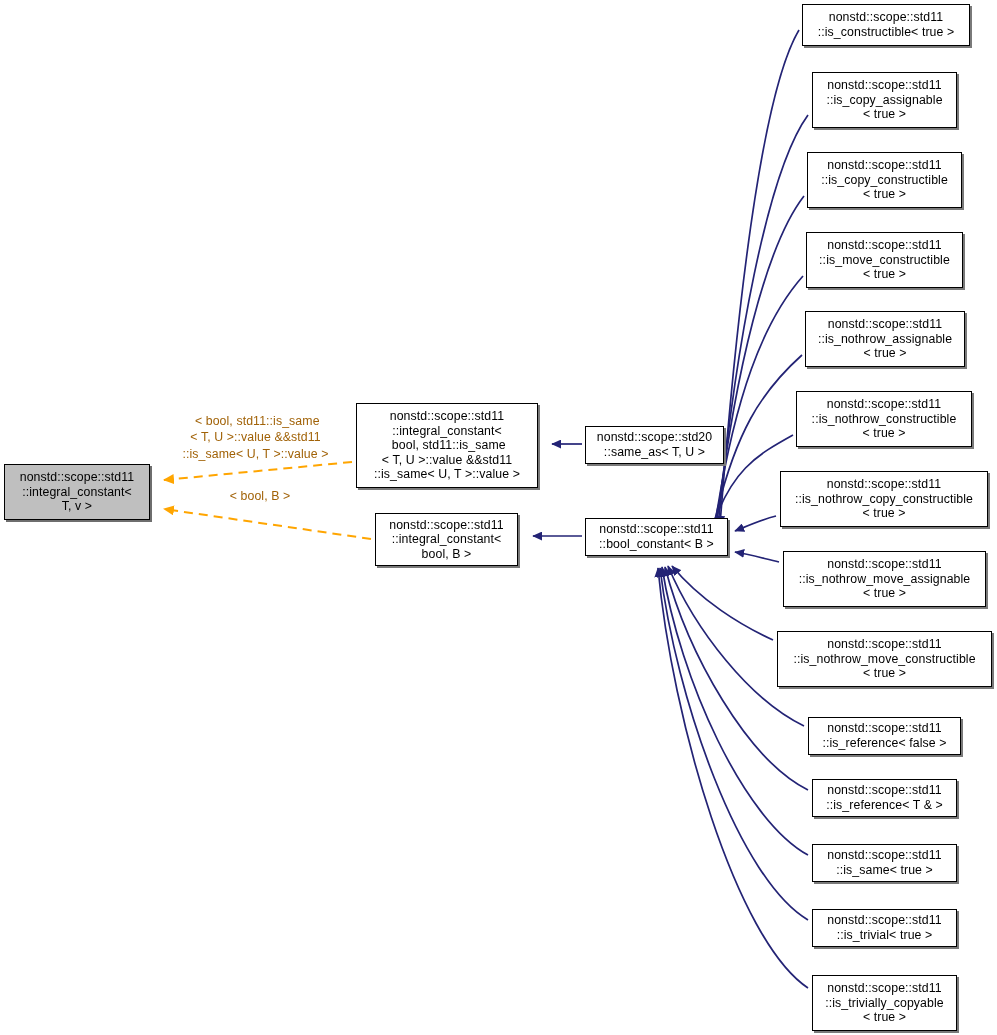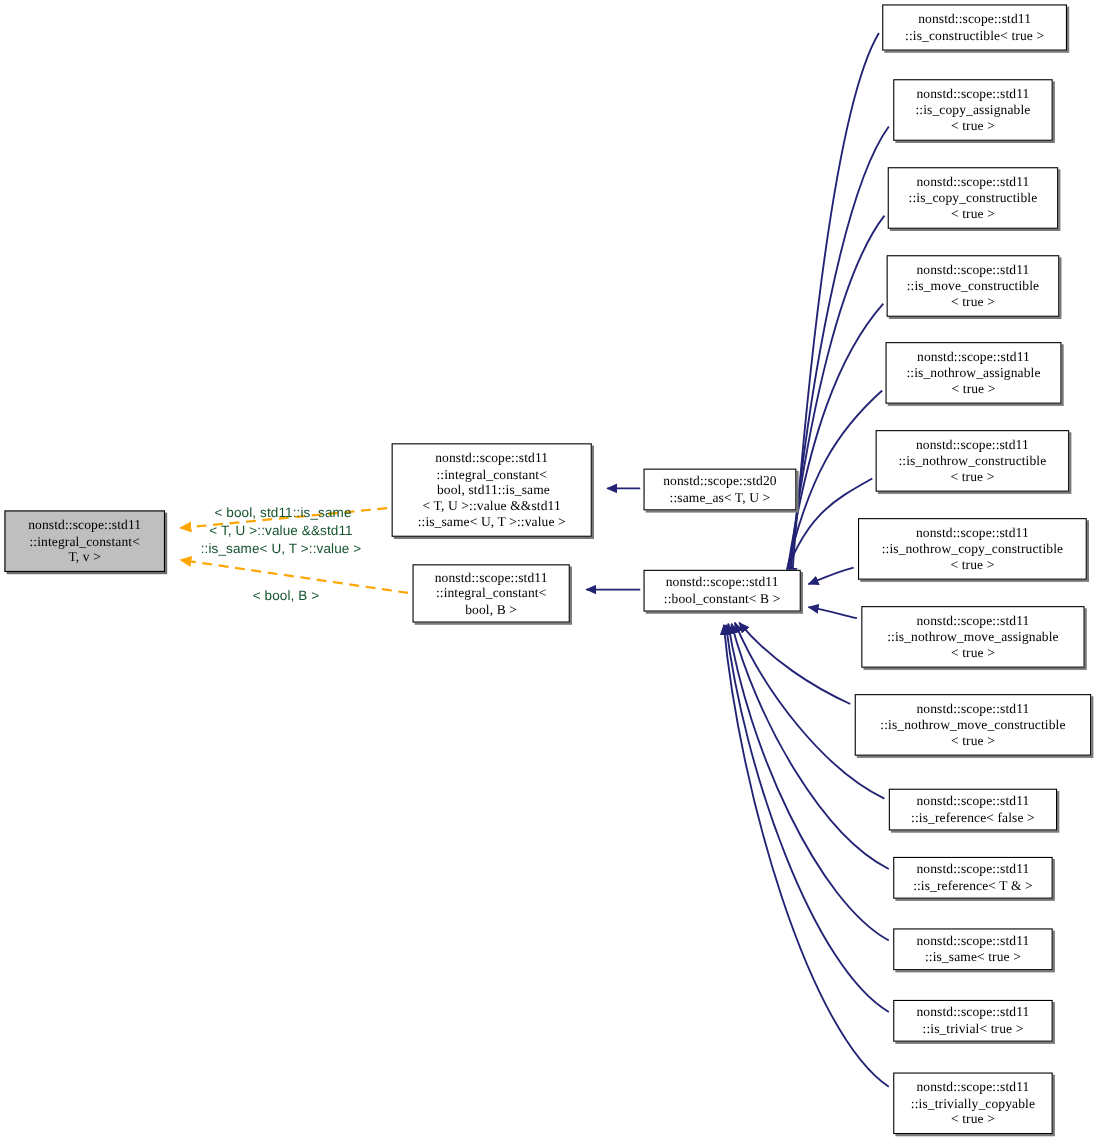--- a/index.html
+++ b/index.html
@@ -33,38 +33,36 @@
     font-size: 12.3px;
     line-height: 14.6px;
     text-align: center;
     display: flex;
     flex-direction: column;
     justify-content: center;
     align-items: center;
     white-space: pre;
     letter-spacing: 0.1px;
     box-shadow: 2px 2px 0 0 #7a7a7a;
-    font-family: Liberation Serif, serif;
   }
   .node.root {
     background: #bfbfbf;
     box-shadow: 2px 2px 0 0 #6e6e6e;
   }
   .node .ln {
     display: block;
   }
   .edge-label {
     position: absolute;
-    color: #14532d;
+    color: #a16207;
     font-size: 12.3px;
     line-height: 16.4px;
     text-align: center;
     white-space: pre;
     letter-spacing: 0.1px;
-    margin-top: 45px;
   }
 </style>
 </head>
 <body>
 
 <div id="canvas">
 
   <svg id="edges" viewBox="0 0 997 1035">
     <defs>
       <marker id="navArrow" markerWidth="10" markerHeight="9" refX="9.2" refY="4.5" orient="auto" markerUnits="userSpaceOnUse">

